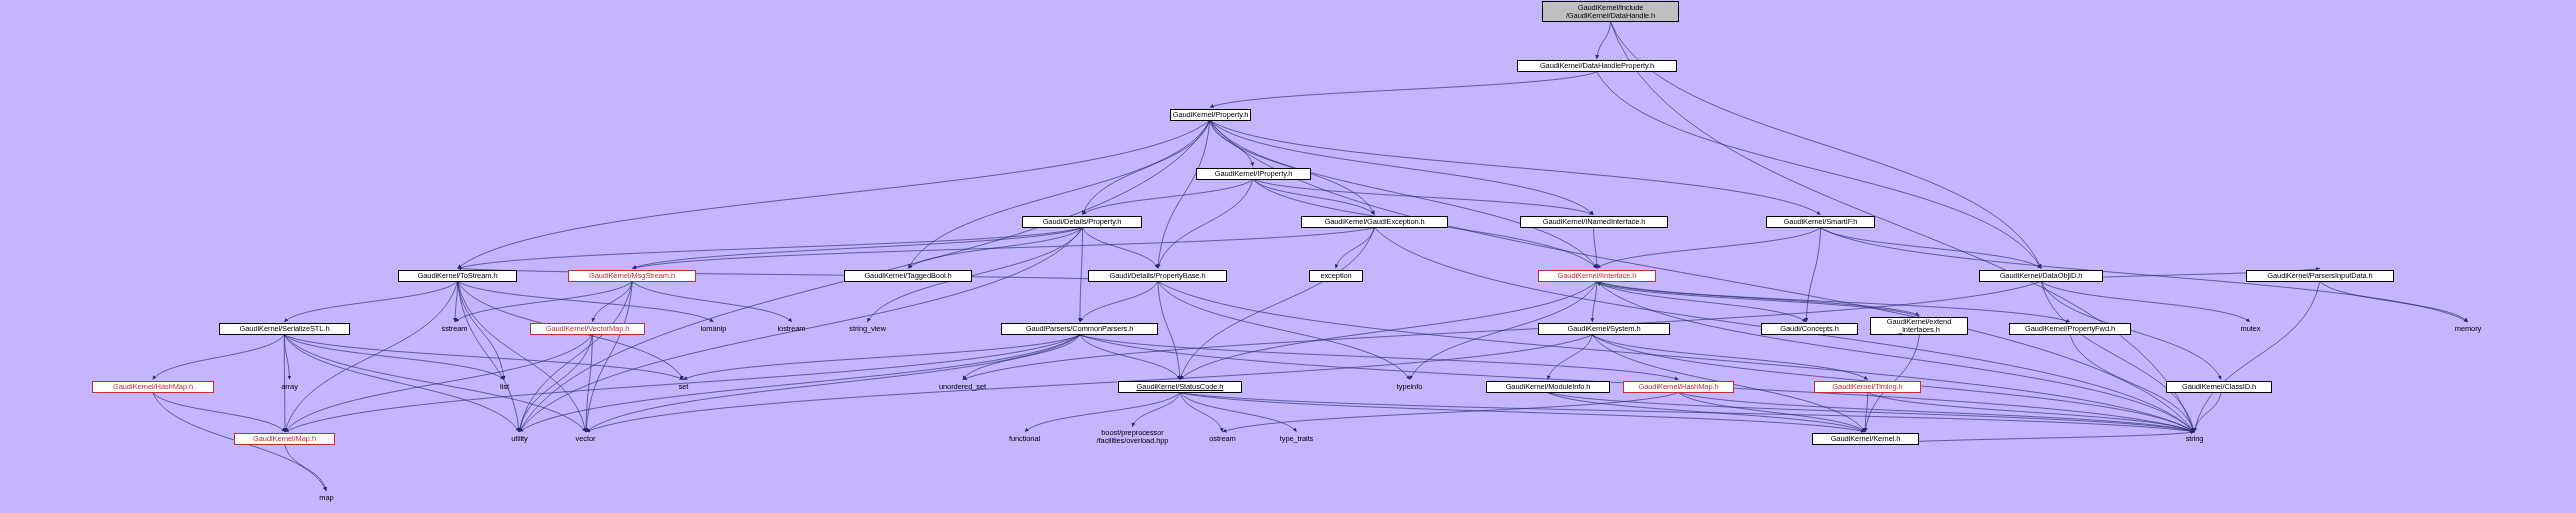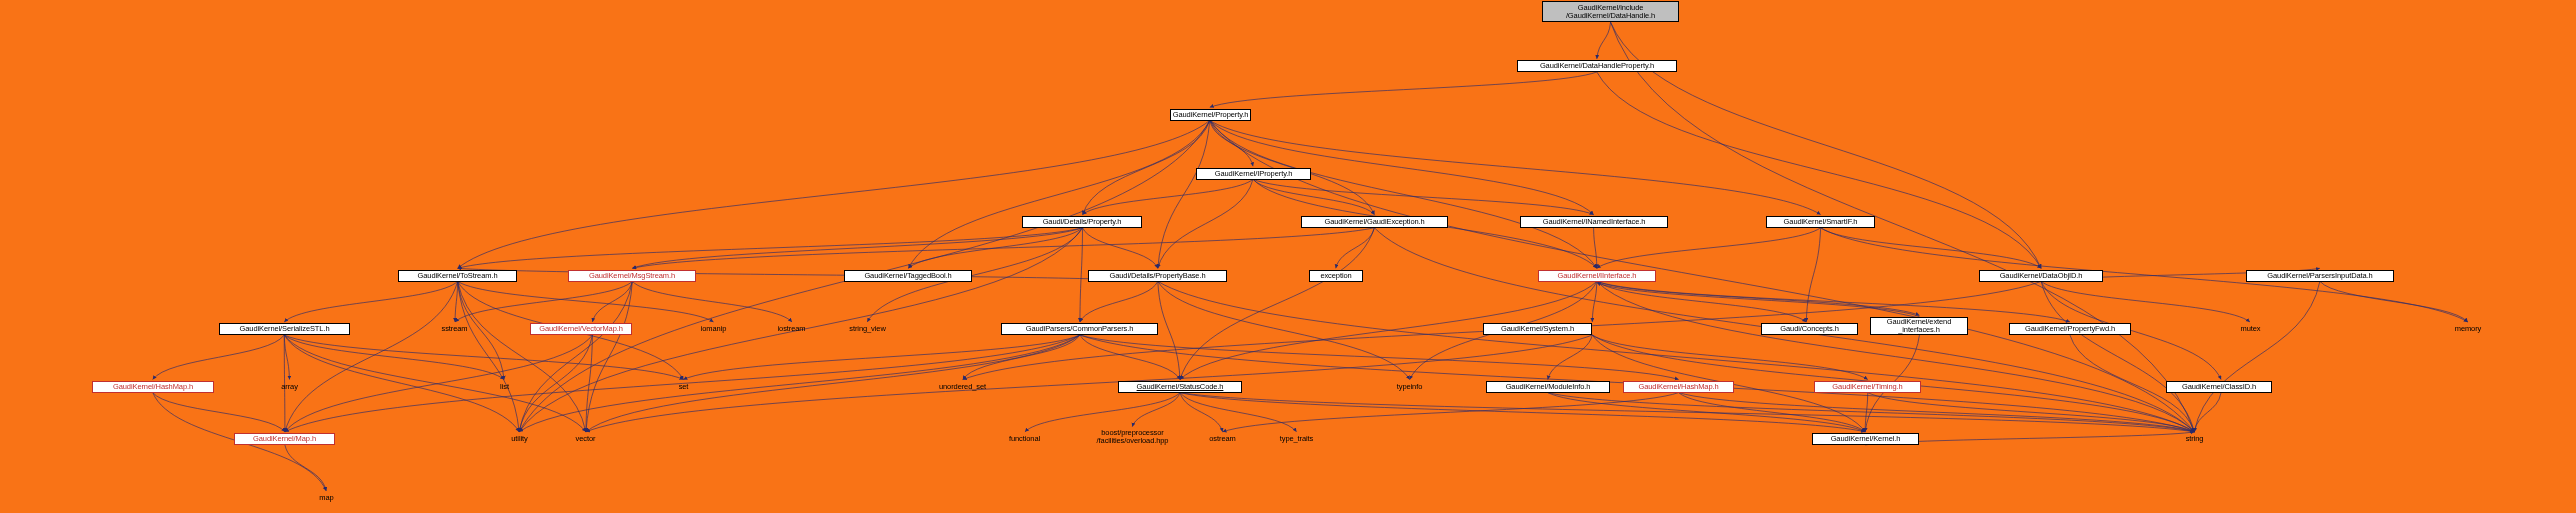--- a/index.html
+++ b/index.html
@@ -4,21 +4,21 @@
 <style>
   html, body {
     margin: 0;
     padding: 0;
     background: #ffffff;
   }
   #canvas {
     position: relative;
     width: 2576px;
     height: 513px;
-    background: #f97316;
+    background: #c4b5fd;
     font-family: "Liberation Sans", sans-serif;
     overflow: hidden;
   }
   #edge-layer {
     position: absolute;
     left: 0; top: 0;
     width: 2576px;
     height: 513px;
     pointer-events: none;
   }
@@ -190,26 +190,26 @@
     <div class="node" style="left: 398px; top: 270px; width: 119px; height: 11.8px;">GaudiKernel/ToStream.h</div>
     <div class="node red" style="left: 568px; top: 270px; width: 128px; height: 11.8px;">GaudiKernel/MsgStream.h</div>
     <div class="node" style="left: 844px; top: 270px; width: 128px; height: 11.8px;">GaudiKernel/TaggedBool.h</div>
     <div class="node" style="left: 1088px; top: 270px; width: 139px; height: 11.8px;">Gaudi/Details/PropertyBase.h</div>
     <div class="node" style="left: 1309px; top: 270px; width: 54px; height: 11.8px;">exception</div>
     <div class="node red" style="left: 1538px; top: 270px; width: 118px; height: 11.8px;">GaudiKernel/IInterface.h</div>
     <div class="node" style="left: 1979px; top: 270px; width: 124px; height: 11.8px;">GaudiKernel/DataObjID.h</div>
     <div class="node" style="left: 2246px; top: 270px; width: 148px; height: 11.8px;">GaudiKernel/ParsersInputData.h</div>
     <div class="node" style="left: 219px; top: 323px; width: 131px; height: 11.8px;">GaudiKernel/SerializeSTL.h</div>
     <div class="node plain" style="left: 431px; top: 323px; width: 47px; height: 11.8px;">sstream</div>
-    <div class="node red" style="left: 530px; top: 323px; width: 102px; height: 11.8px;">GaudiKernel/VectorMap.h</div>
+    <div class="node red" style="left: 530px; top: 323px; width: 115px; height: 11.8px;">GaudiKernel/VectorMap.h</div>
     <div class="node plain" style="left: 691px; top: 323px; width: 45px; height: 11.8px;">iomanip</div>
     <div class="node plain" style="left: 768px; top: 323px; width: 47px; height: 11.8px;">iostream</div>
     <div class="node plain" style="left: 838px; top: 323px; width: 59px; height: 11.8px;">string_view</div>
     <div class="node" style="left: 1001px; top: 323px; width: 157px; height: 11.8px;">GaudiParsers/CommonParsers.h</div>
-    <div class="node" style="left: 1483px; top: 323px; width: 109px; height: 11.8px;">GaudiKernel/System.h</div>
+    <div class="node" style="left: 1538px; top: 323px; width: 132px; height: 11.8px;">GaudiKernel/System.h</div>
     <div class="node" style="left: 1761px; top: 323px; width: 97px; height: 11.8px;">Gaudi/Concepts.h</div>
     <div class="node" style="left: 1870px; top: 317px; width: 98px; height: 18.3px;">GaudiKernel/extend
 _interfaces.h</div>
     <div class="node" style="left: 2009px; top: 323px; width: 122px; height: 11.8px;">GaudiKernel/PropertyFwd.h</div>
     <div class="node plain" style="left: 2230px; top: 323px; width: 41px; height: 11.8px;">mutex</div>
     <div class="node plain" style="left: 2445px; top: 323px; width: 46px; height: 11.8px;">memory</div>
     <div class="node red" style="left: 92px; top: 381px; width: 122px; height: 11.8px;">GaudiKernel/HashMap.h</div>
     <div class="node plain" style="left: 270px; top: 381px; width: 39px; height: 11.8px;">array</div>
     <div class="node plain" style="left: 490px; top: 381px; width: 29px; height: 11.8px;">list</div>
     <div class="node plain" style="left: 669px; top: 381px; width: 29px; height: 11.8px;">set</div>

